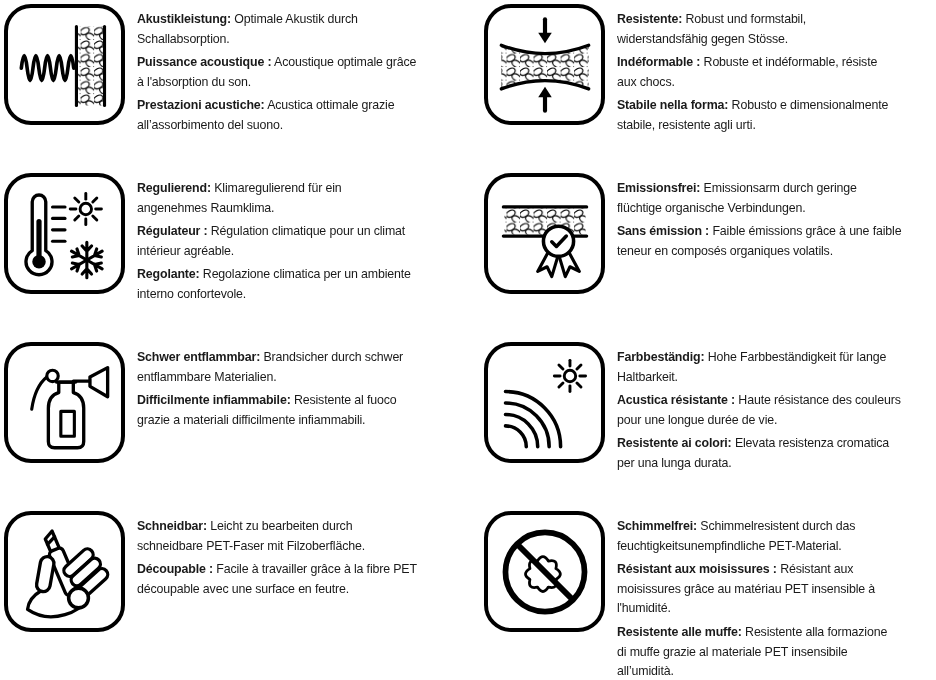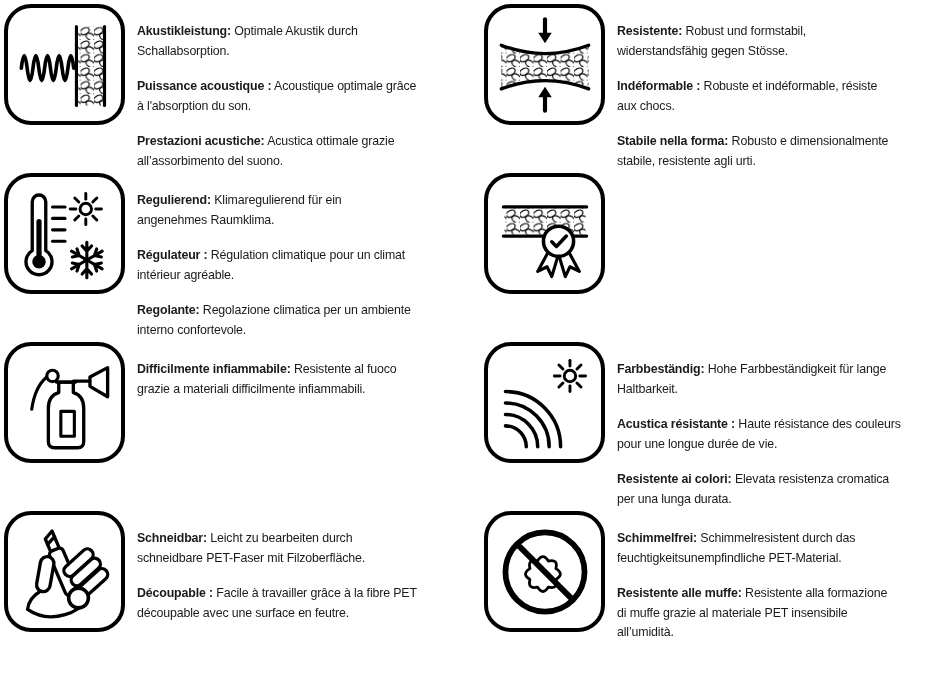--- a/index.html
+++ b/index.html
@@ -7,21 +7,21 @@
         font-family:"Liberation Sans",sans-serif;color:#1a1a1a;}
   .grid{display:grid;grid-template-columns:464px 448px;grid-auto-rows:169px;
         column-gap:16px;padding:4px 0 0 4px;box-sizing:border-box;}
   .feature{display:flex;align-items:flex-start;gap:12px;}
   .icon-box{flex:none;width:113px;height:113px;border:4.5px solid #000;border-radius:27px;
             background:#fff;display:flex;align-items:center;justify-content:center;box-sizing:content-box;}
   .icon{width:104px;height:104px;display:block;}
   .text{padding-top:2px;}
   .col-left .text{width:330px;}
   .col-right .text{width:318px;}
-  p.feat{margin:16px 0 3px 0;font-size:12.4px;line-height:19.6px;letter-spacing:-0.15px;
+  p.feat{margin:4px 0 3px 0;font-size:12.4px;line-height:19.6px;letter-spacing:-0.15px;
          white-space:pre-line;}
   p.feat strong{font-weight:bold;}
 </style>
 </head>
 <body>
 
 <div class="page">
   <div class="grid">
 
     <div class="feature col-left">
@@ -138,38 +138,44 @@
             <line x1="10" y1="24" x2="90" y2="24" stroke-width="3.2"></line>
             <line x1="10" y1="52" x2="90" y2="52" stroke-width="3.2"></line>
             <path d="M56 62 L43 86 L52 81.5 L56.5 91 L64 66 Z" fill="#fff" stroke-width="3"></path>
             <path d="M70 62 L83 86 L74 81.5 L69.5 91 L62 66 Z" fill="#fff" stroke-width="3"></path>
             <circle cx="63" cy="57" r="14.5" fill="#fff" stroke-width="3.4"></circle>
             <path d="M56.5 57.5 l4.5 4.5 l9.5 -10" stroke-width="3.4"></path>
           </g>
         </svg>
       </div>
       <div class="text">
+        <p class="feat"><strong>Emissionsfrei:</strong> <span>Emissionsarm durch geringe
+flüchtige organische Verbindungen.</span></p>
+        <p class="feat"><strong>Sans émission :</strong> <span>Faible émissions grâce à une faible
+teneur en composés organiques volatils.</span></p>
       </div>
     </div>
 
     <div class="feature col-left">
       <div class="icon-box">
         <svg class="icon" viewBox="0 0 100 100">
           <g stroke="#000" fill="none" stroke-linecap="round" stroke-linejoin="round">
             <path d="M32.5 25 C24 32 20 42 18 56" stroke-width="3"></path>
             <circle cx="38" cy="24" r="5.5" fill="#fff" stroke-width="3"></circle>
             <line x1="58" y1="29" x2="74" y2="29" stroke-width="3"></line>
             <path d="M74 25 L91 16 L91 44 L74 34 Z" fill="#fff" stroke-width="3.2"></path>
             <path d="M44 30 L44 40 C37 42 34 48 34 55 L34 87 Q34 93 40 93 L62 93 Q68 93 68 87 L68 55 C68 48 65 42 58 40 L58 30 Z" fill="#fff" stroke-width="3.2"></path>
             <line x1="42" y1="30" x2="60" y2="30" stroke-width="3.2"></line>
             <rect x="46" y="58" width="13" height="24" fill="#fff" stroke-width="3"></rect>
           </g>
         </svg>
       </div>
       <div class="text">
+        <p class="feat"><strong>Schwer entflammbar:</strong> <span>Brandsicher durch schwer
+entflammbare Materialien.</span></p>
         <p class="feat"><strong>Difficilmente infiammabile:</strong> <span>Resistente al fuoco
 grazie a materiali difficilmente infiammabili.</span></p>
       </div>
     </div>
 
     <div class="feature col-right">
       <div class="icon-box">
         <svg class="icon" viewBox="0 0 100 100">
           <g stroke="#000" fill="none" stroke-linecap="round" stroke-linejoin="round" stroke-width="3.4">
             <path d="M12 72 A20 20 0 0 1 32 92"></path>
@@ -240,20 +246,23 @@
           <g stroke="#000" fill="none" stroke-linecap="round" stroke-linejoin="round">
             <path d="M60.5 57.2 Q62.8 66.8 53.2 64.5 Q48 73 42.8 64.5 Q33.2 66.8 35.5 57.2 Q27 52 35.5 46.8 Q33.2 37.2 42.8 39.5 Q48 31 53.2 39.5 Q62.8 37.2 60.5 46.8 Q69 52 60.5 57.2 Z" fill="#fff" stroke-width="2.7"></path>
             <circle cx="50" cy="50" r="38" stroke-width="5.5"></circle>
             <line x1="23.2" y1="23.2" x2="76.8" y2="76.8" stroke-width="5.5" stroke-linecap="butt"></line>
           </g>
         </svg>
       </div>
       <div class="text">
         <p class="feat"><strong>Schimmelfrei:</strong> <span>Schimmelresistent durch das
 feuchtigkeitsunempfindliche PET-Material.</span></p>
+        <p class="feat"><strong>Résistant aux moisissures :</strong> <span>Résistant aux
+moisissures grâce au matériau PET insensible à
+l'humidité.</span></p>
         <p class="feat"><strong>Resistente alle muffe:</strong> <span>Resistente alla formazione
 di muffe grazie al materiale PET insensibile
 all’umidità.</span></p>
       </div>
     </div>
 
   </div>
 </div>
 
 </body></html>

